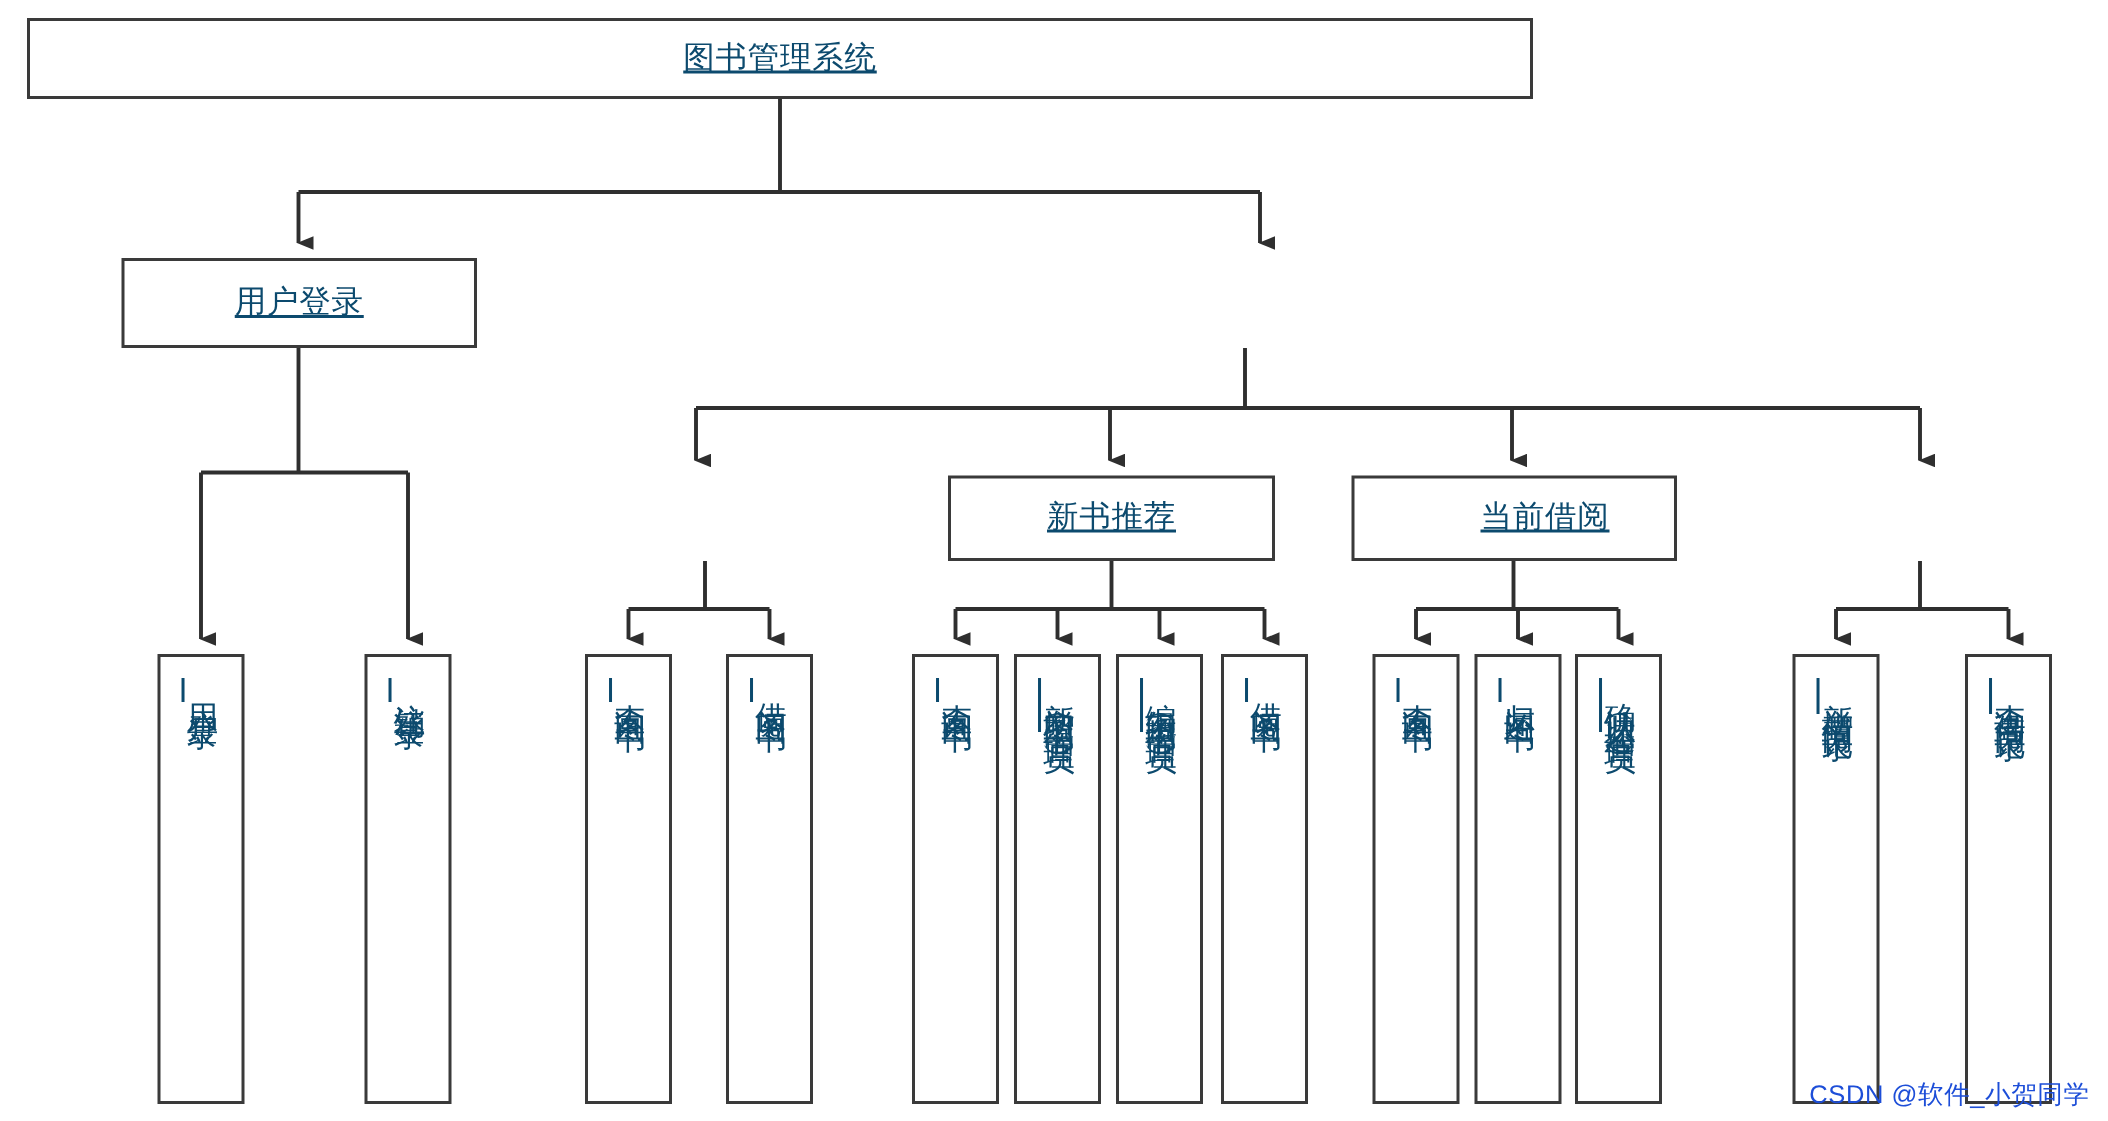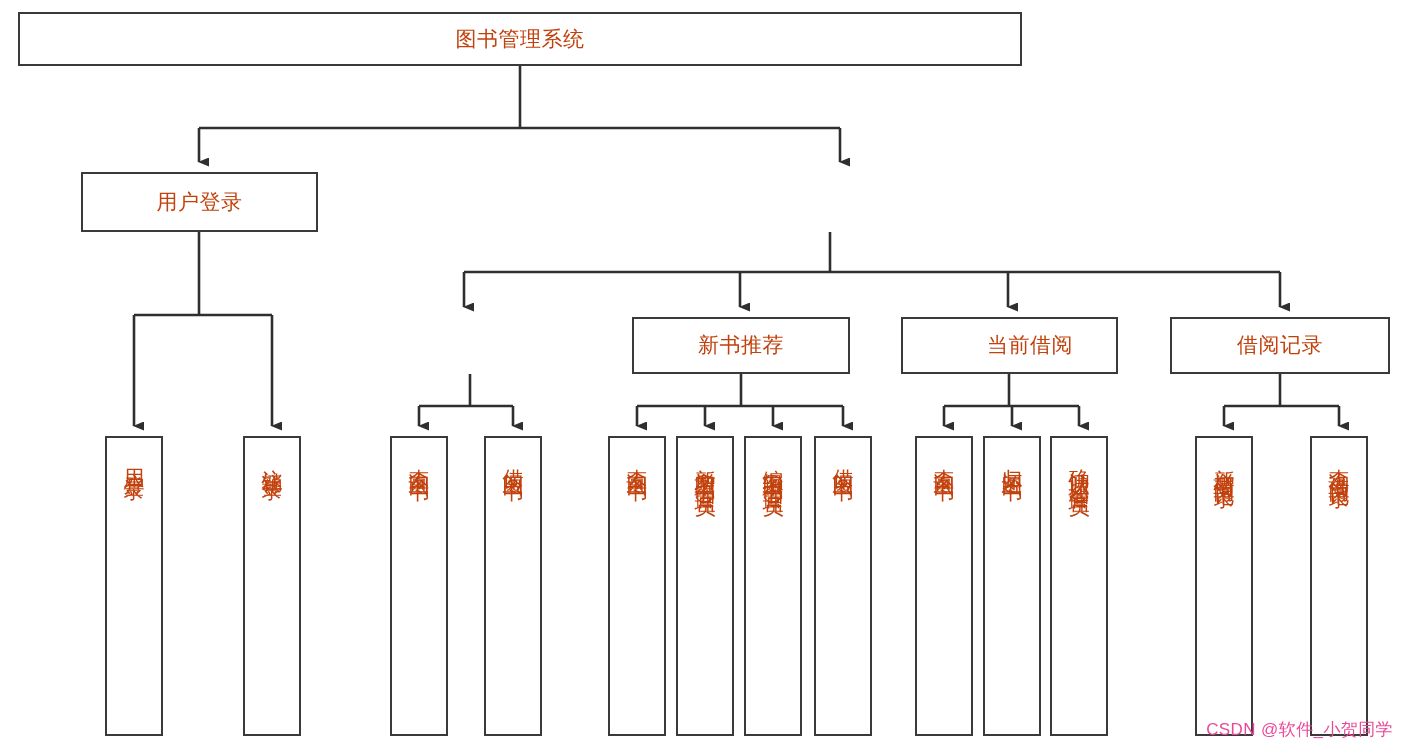--- a/index.html
+++ b/index.html
@@ -30,45 +30,46 @@
   .node-box {
     position: absolute;
     box-sizing: border-box;
     border: 2px solid #3a3a3a;
     background: #ffffff;
     display: flex;
     align-items: center;
     justify-content: center;
   }
   .node-label {
-    color: #c2410c;
+    color: #0c4a6e;
     font-size: 21px;
     line-height: 1.18;
     letter-spacing: 0.5px;
     text-align: center;
     white-space: nowrap;
+    text-decoration: underline;
   }
   .node-box.vertical {
     align-items: flex-start;
     justify-content: center;
     padding-top: 14px;
   }
   .node-box.vertical .node-label {
     writing-mode: vertical-rl;
     text-orientation: upright;
     white-space: normal;
     line-height: 1.05;
     letter-spacing: 4px;
     font-size: 21px;
   }
   .watermark {
     position: absolute;
     right: 12px;
     bottom: 6px;
-    color: #ec4899;
+    color: #1d4ed8;
     font-size: 17px;
     letter-spacing: 0.4px;
     white-space: nowrap;
     user-select: none;
   }
 </style>
 </head>
 <body>
 
 <div id="diagram-root">
@@ -142,23 +143,20 @@
   <div class="node-box" style="left:81px; top:172px; width:237px; height:60px;">
     <span class="node-label">用户登录</span>
   </div>
 
   <div class="node-box" style="left:632px; top:317px; width:218px; height:57px;">
     <span class="node-label">新书推荐</span>
   </div>
   <div class="node-box" style="left:901px; top:317px; width:217px; height:57px;padding-left:41px;">
     <span class="node-label">当前借阅</span>
   </div>
-  <div class="node-box" style="left:1170px; top:317px; width:220px; height:57px;">
-    <span class="node-label">借阅记录</span>
-  </div>
 
   <div class="node-box vertical" style="left:105px; top:436px; width:58px; height:300px;">
     <span class="node-label">用户登录</span>
   </div>
   <div class="node-box vertical" style="left:243px; top:436px; width:58px; height:300px;">
     <span class="node-label">注销登录</span>
   </div>
 
   <div class="node-box vertical" style="left:390px; top:436px; width:58px; height:300px;">
     <span class="node-label">查询图书</span>

